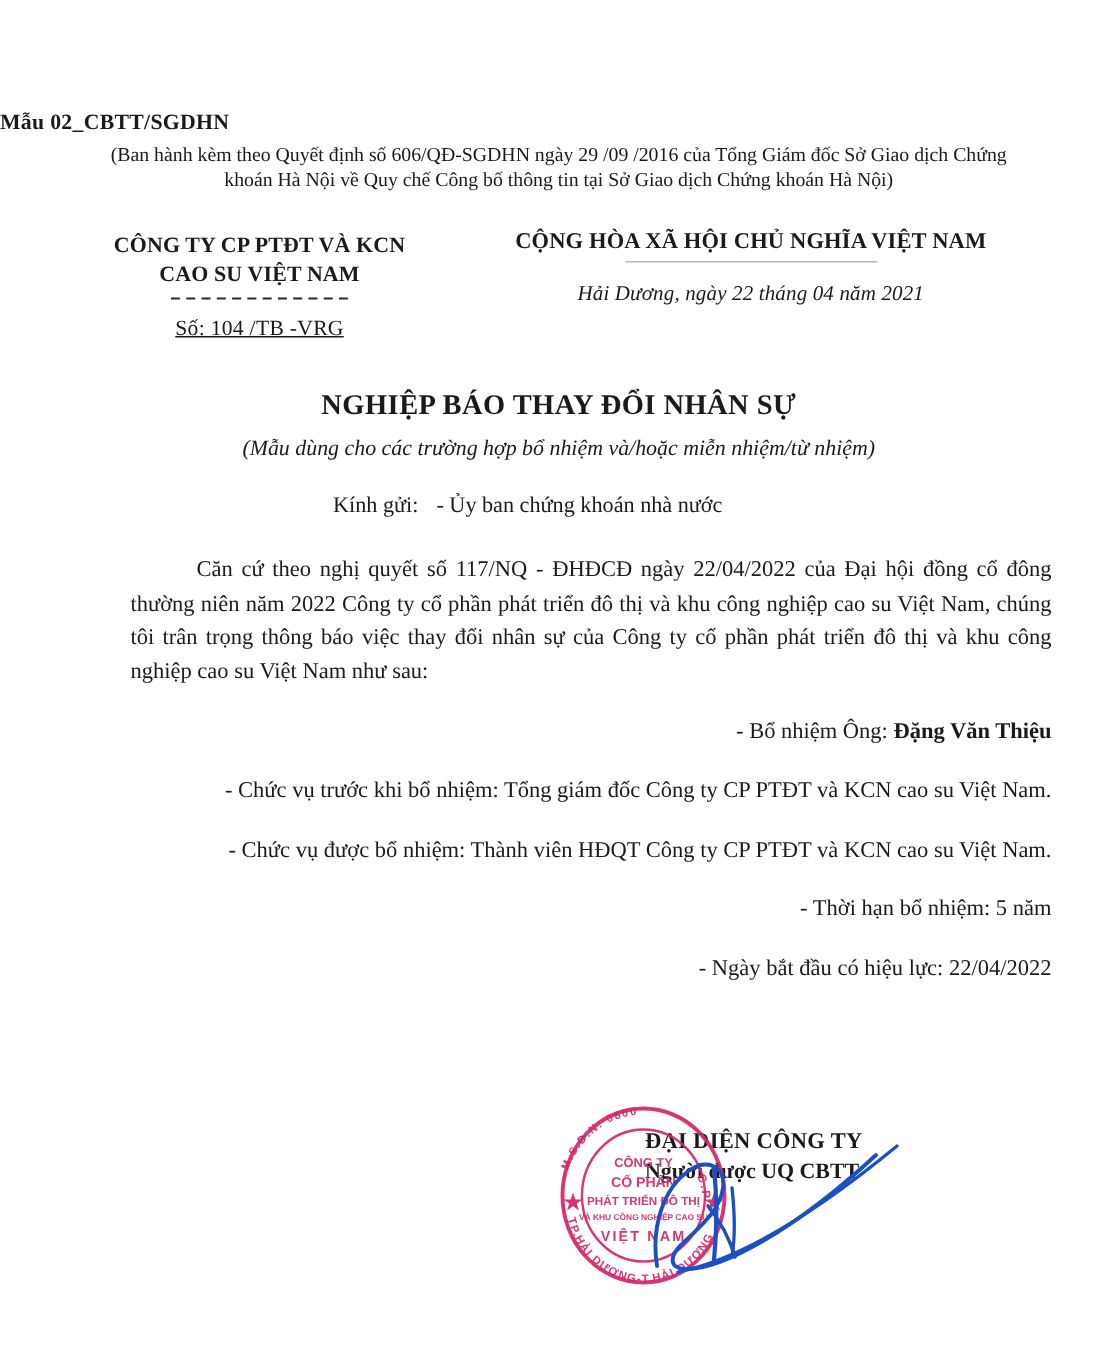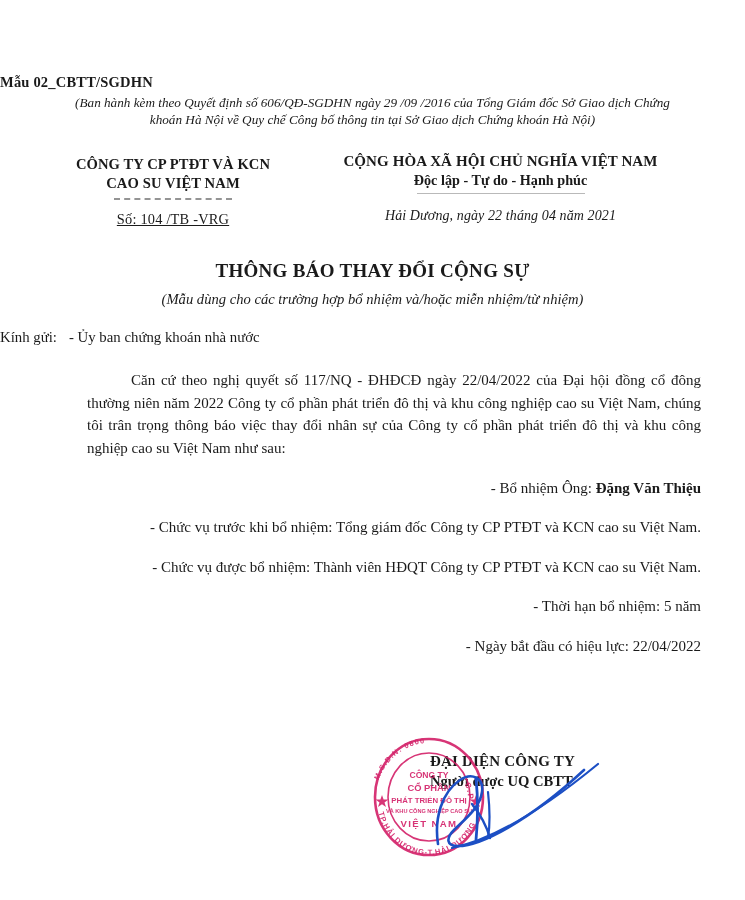--- a/index.html
+++ b/index.html
@@ -26,21 +26,20 @@
   
   .form-code {
     text-align: left;
     font-weight: bold;
     font-size: 14.5px;
     letter-spacing: .2px;
     margin-top: 74px;
   }
   .form-note {
     text-align: center;
-    font-style: italic;
     font-size: 13.2px;
     line-height: 1.32;
     margin: 3px auto 0;
     width: 600px;
   }
 
   
   .letterhead {
     display: flex;
     margin-top: 24px;
@@ -108,20 +107,21 @@
   .doc-subtitle {
     text-align: center;
     font-style: italic;
     font-size: 14.6px;
     margin-top: 9px;
   }
 
   
   .recipients {
     margin-top: 18px;
+    padding-left: 222px;
     font-size: 14.8px;
   }
   .recip-row {
     display: flex;
     line-height: 1.55;
   }
   .recip-label {
     white-space: nowrap;
     padding-right: 12px;
   }
@@ -213,27 +213,26 @@
     <div class="lh-left">
       <div class="org-name">
         <div>CÔNG TY CP PTĐT VÀ KCN</div>
         <div>CAO SU VIỆT NAM</div>
       </div>
       <div class="dashed-rule"></div>
       <div class="doc-number">Số:  104 /TB -VRG</div>
     </div>
     <div class="lh-right">
       <div class="nation-name">CỘNG HÒA XÃ HỘI CHỦ NGHĨA VIỆT NAM</div>
-      <div class="nation-motto">Độc lập - Tự do - Hạnh phúc</div>
       <div class="motto-rule"></div>
       <div class="place-date">Hải Dương, ngày 22 tháng  04  năm 2021</div>
     </div>
   </div>
 
-  <div class="doc-title">THÔNG BÁO THAY ĐỔI CỘNG SỰ</div>
+  <div class="doc-title">NGHIỆP BÁO THAY ĐỔI NHÂN SỰ</div>
   <div class="doc-subtitle">(Mẫu dùng cho các trường hợp bổ nhiệm và/hoặc miễn nhiệm/từ nhiệm)</div>
 
   <div class="recipients">
     <div class="recip-row">
       <span class="recip-label">Kính gửi:</span>
       <span class="recip-value">- Ủy ban chứng khoán nhà nước</span>
     </div>
   </div>
 
   <div class="body-block">

